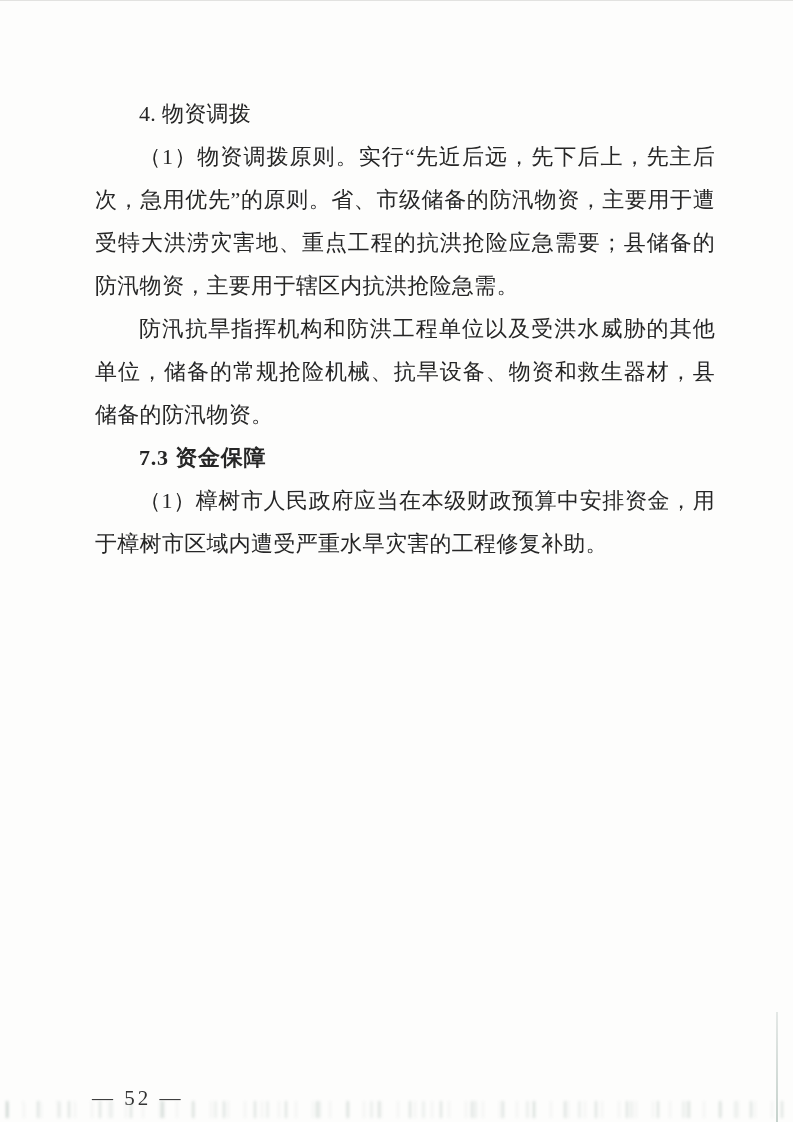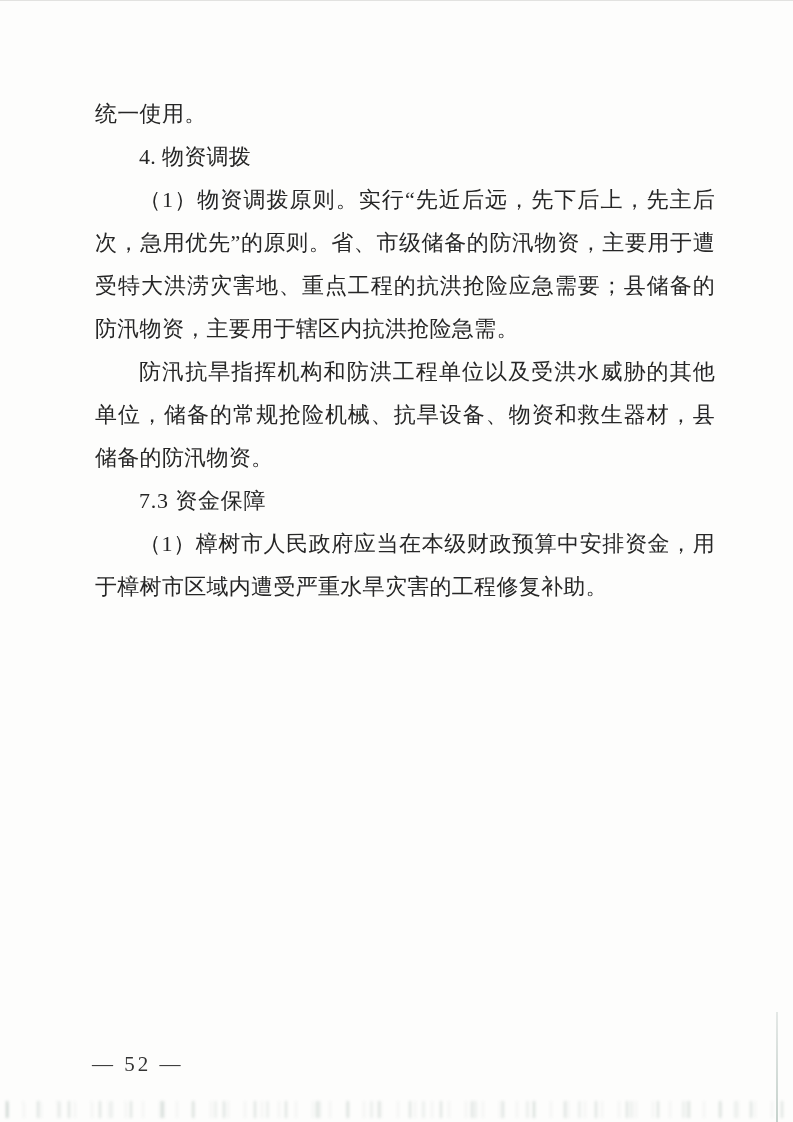--- a/index.html
+++ b/index.html
@@ -37,27 +37,27 @@
     letter-spacing: 0.3px;
   }
   .content p {
     margin: 0;
     text-indent: 44px;
   }
   .content p.no-indent {
     text-indent: 0;
   }
   .content p.bold-heading {
-    font-weight: normal;
+    font-weight: bold;
     letter-spacing: 0.8px;
   }
   .footer-pagenum {
     position: absolute;
     left: 92px;
-    top: 1050px;
+    top: 1084px;
     font-size: 21px;
     line-height: 28px;
     color: #333;
     letter-spacing: 3px;
   }
   
   .bottom-noise {
     position: absolute;
     left: 6px;
     right: 10px;
@@ -81,21 +81,20 @@
   }
 </style>
 </head>
 <body>
 
 <div class="page">
 
   <div class="top-edge"></div>
 
   <main class="content">
-    <p class="no-indent">统一使用。</p>
     <p>4. 物资调拨</p>
     <p>（1）物资调拨原则。实行“先近后远，先下后上，先主后次，急用优先”的原则。省、市级储备的防汛物资，主要用于遭受特大洪涝灾害地、重点工程的抗洪抢险应急需要；县储备的防汛物资，主要用于辖区内抗洪抢险急需。</p>
     <p>防汛抗旱指挥机构和防洪工程单位以及受洪水威胁的其他单位，储备的常规抢险机械、抗旱设备、物资和救生器材，县储备的防汛物资。</p>
     <p class="bold-heading">7.3 资金保障</p>
     <p>（1）樟树市人民政府应当在本级财政预算中安排资金，用于樟树市区域内遭受严重水旱灾害的工程修复补助。</p>
 
   </main>
 
   <div class="footer-pagenum">— 52 —</div>
 

